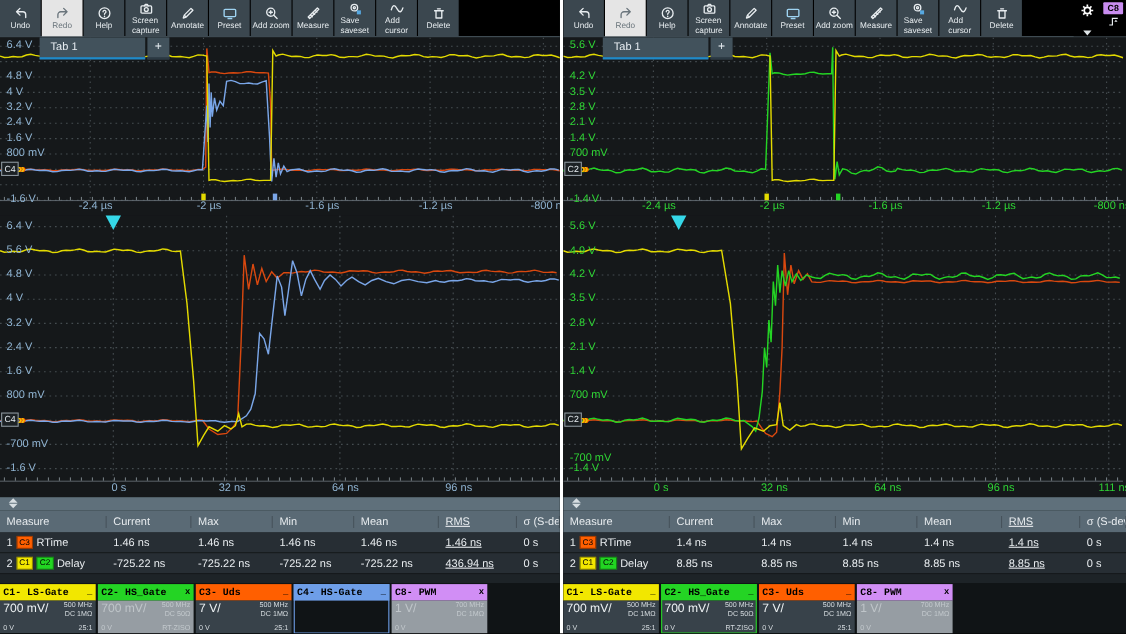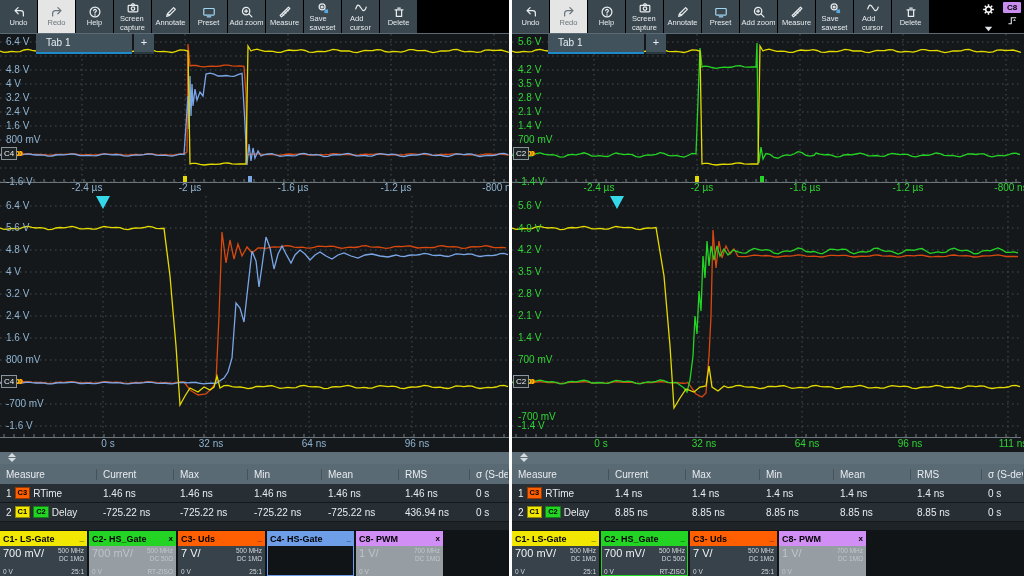--- a/index.html
+++ b/index.html
@@ -47,27 +47,27 @@
   .splitgrip i{display:block;width:0;height:0;border-left:4px solid transparent;border-right:4px solid transparent;}
   .splitgrip .up{border-bottom:4px solid #d7dee2;}
   .splitgrip .dn{border-top:4px solid #d7dee2;}
   
   .mtable{height:66px;background:#1d2327;font-size:10px;color:#e8ecef;}
   .mhead{display:flex;background:#5a6a75;height:20px;align-items:center;}
   .mhead .cell{padding-left:6px;box-sizing:border-box;border-right:1px solid rgba(0,0,0,.22);
     overflow:hidden;white-space:nowrap;}
   .mrow{display:flex;height:18px;align-items:center;background:#272e34;border-bottom:1px solid #15181a;}
   .mrow .cell{padding-left:6px;box-sizing:border-box;overflow:hidden;white-space:nowrap;display:flex;align-items:center;gap:3px;}
-  .c0{width:97px;}.c1{width:77px;}.c2{width:74px;}.c3{width:74px;}.c4{width:77px;}.c5{width:71px;}.c6{flex:1;}
-  .chip{font-size:7.5px;font-weight:bold;color:#000;padding:0 2px;line-height:10px;border:1px solid rgba(0,0,0,.4);}
+  .c0{width:97px;}.c1{width:77px;}.c2{width:74px;}.c3{width:74px;}.c4{width:77px;}.c5{width:71px;text-decoration:underline;}.c6{flex:1;}
+  .chip{font-size:7.5px;font-weight:normal;color:#000;padding:0 2px;line-height:10px;border:1px solid rgba(0,0,0,.4);}
   
   .chanrow{height:46px;background:#101416;display:flex;gap:2px;padding-top:1px;box-sizing:border-box;}
   .chbadge{width:87px;flex:0 0 87px;display:flex;flex-direction:column;}
   .chhead{height:15px;display:flex;align-items:center;justify-content:space-between;padding:0 3px;
-    font-size:9px;font-weight:bold;color:#000;white-space:nowrap;overflow:hidden;}
+    font-size:9px;font-weight:bold;color:#000;white-space:nowrap;overflow:hidden;font-family:Liberation Mono, monospace;}
   .chwin{font-size:8px;font-weight:bold;}
   .chbody{flex:1;background:#38424a;color:#eef2f4;display:grid;
     grid-template-columns:1fr auto;grid-template-rows:auto auto;padding:1px 3px;box-sizing:border-box;}
   .chscale{font-size:11px;grid-column:1;grid-row:1 / span 2;align-self:start;}
   .chbw{font-size:6.5px;text-align:right;line-height:1.25;color:#d4dade;grid-column:2;grid-row:1;white-space:pre-line;}
   .choff{font-size:6.5px;color:#d4dade;grid-column:1;grid-row:2;align-self:end;}
   .chprobe{font-size:6.5px;color:#d4dade;text-align:right;grid-column:2;grid-row:2;align-self:end;}
   .chbadge.disabled .chbody{background:#969da3;color:#c9ced2;}
   .chbadge.disabled .chscale{color:#bfc5c9;}
   .chbadge.disabled .chbw,.chbadge.disabled .choff,.chbadge.disabled .chprobe{color:#c2c8cc;}

